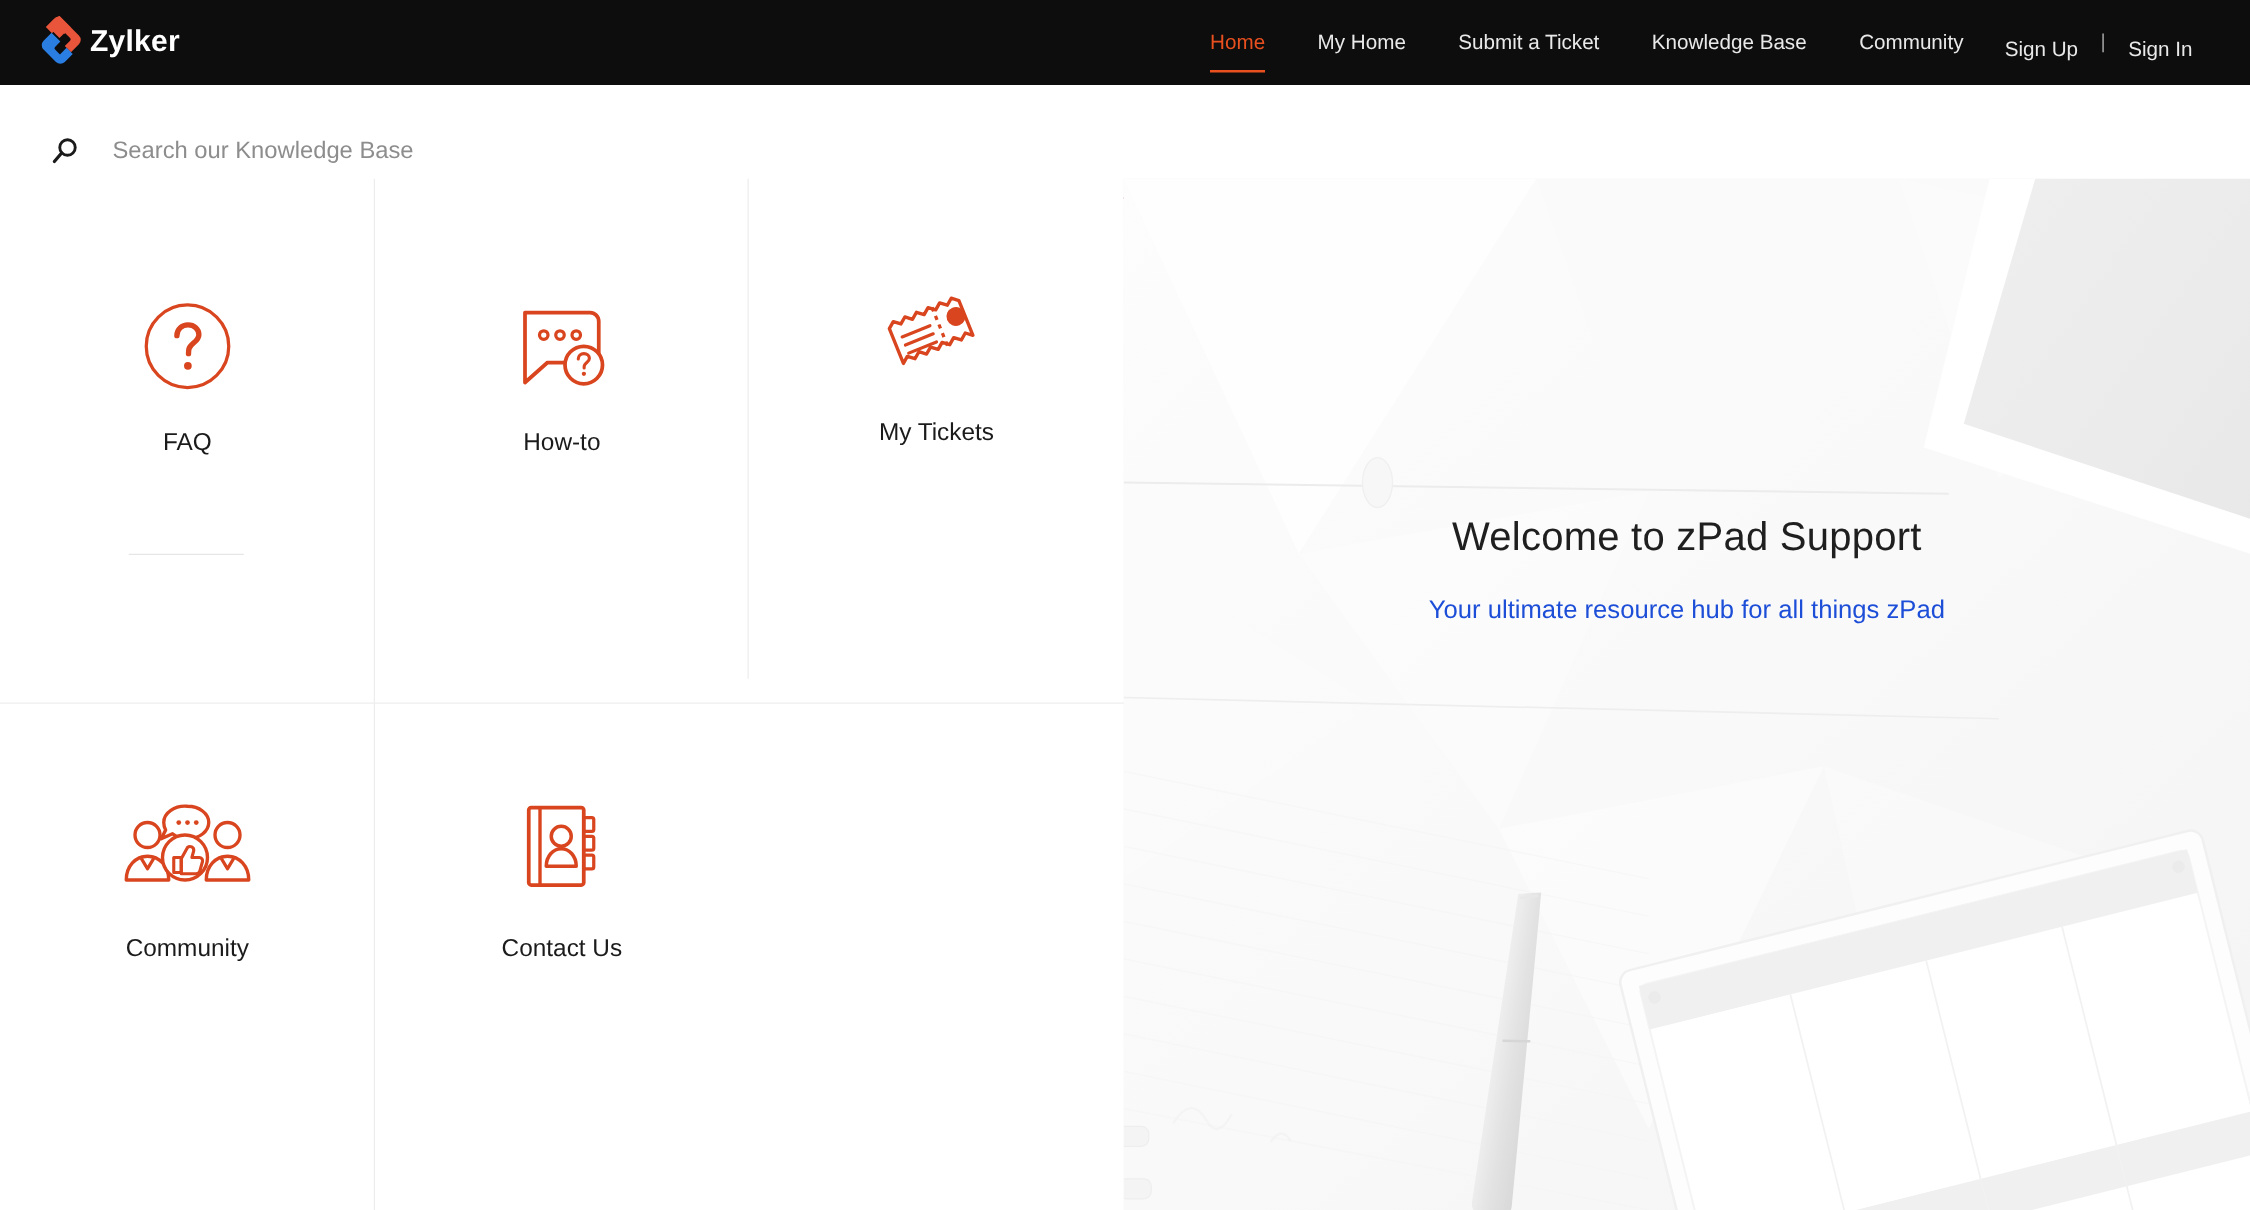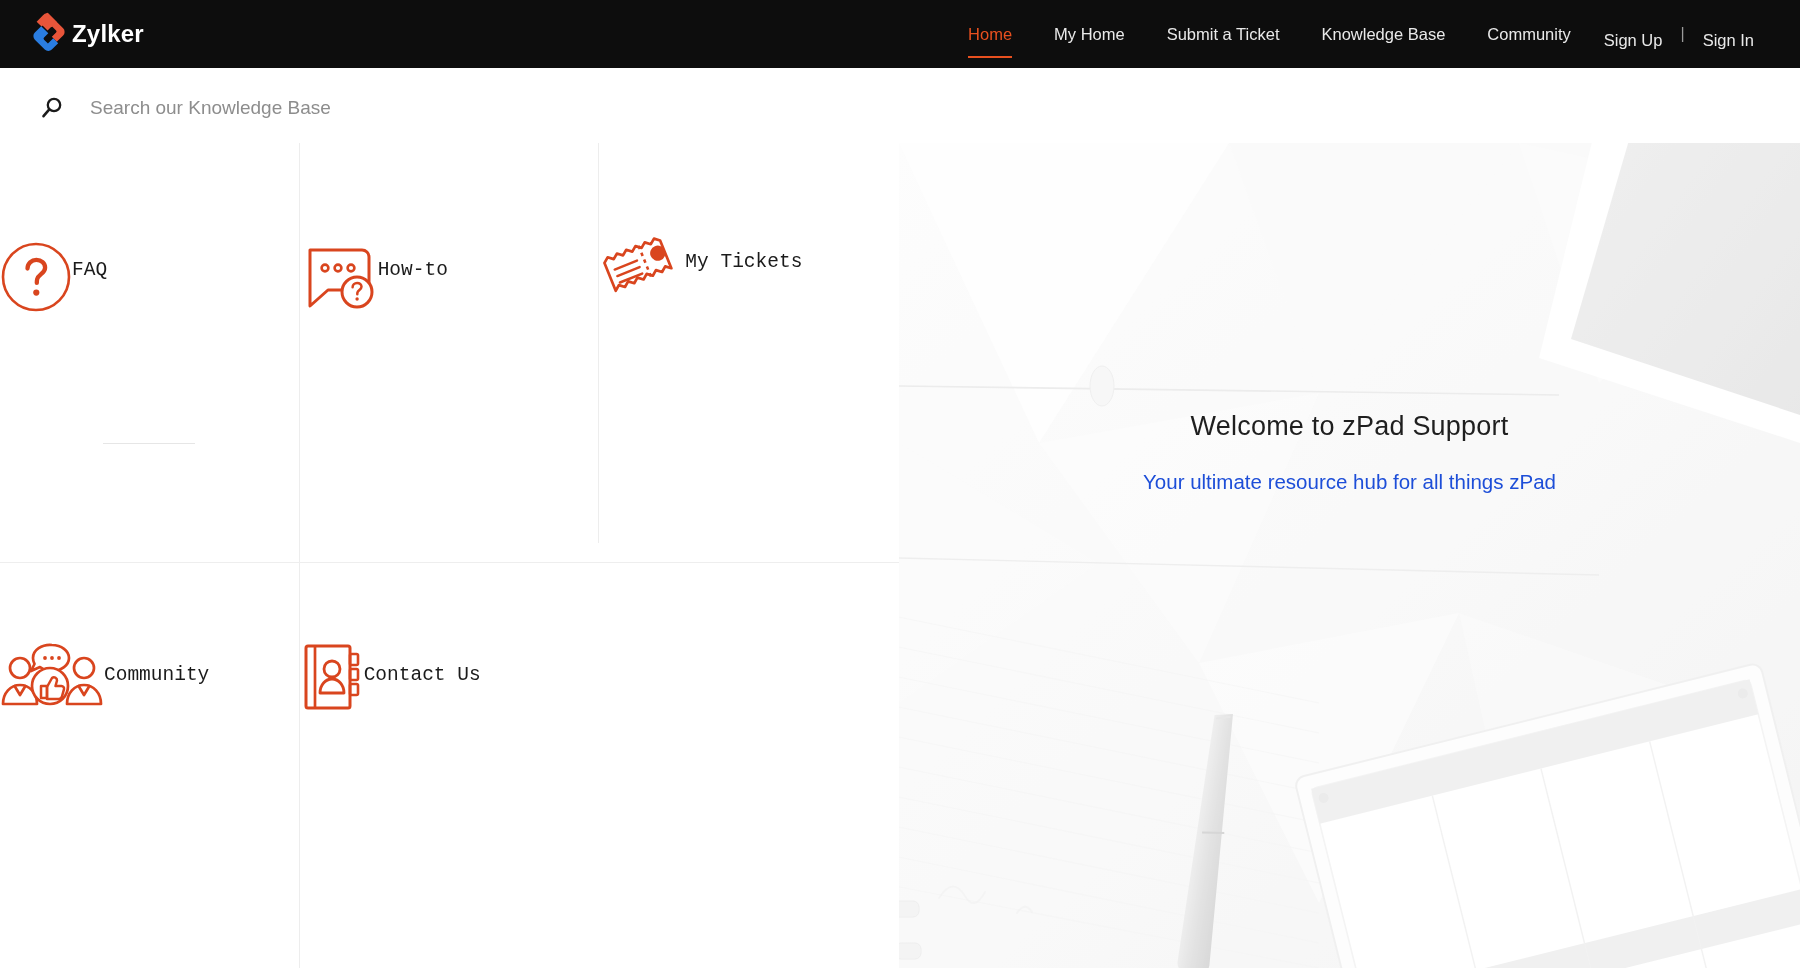--- a/index.html
+++ b/index.html
@@ -39,22 +39,22 @@
   .nav-item.active{ color:#e8501f; }
   .nav-item.active::after{
     content:""; position:absolute; left:21px; right:21px; bottom:18px;
     height:2px; background:#e8501f;
   }
   .nav-sep{ color:#9a9a9a; font-size:16px; padding:0 6px; }
   .nav-auth{ padding:0 12px;margin-top:12px; }
 
   
   .searchbar{
-    position:absolute; left:0; top:72px; width:1800px; height:75px;
-    background:#ffffff; border-bottom:4px solid #be185d;
+    position:absolute; left:0; top:84px; width:1800px; height:75px;
+    background:#ffffff; border-bottom:1px solid #be185d;
     display:flex; align-items:center;
   }
   .search-icon{ margin-left:40px; width:24px; height:24px; display:block; }
   .search-input{
     border:none; outline:none; background:transparent;
     margin-left:26px; width:700px;
     font-family:"Liberation Sans", sans-serif;
     font-size:19px; color:#333;
   }
   .search-input::placeholder{ color:#8d8d8d; }
@@ -66,24 +66,23 @@
   }
 
   .tiles{
     width:899px; height:825px; position:relative; background:#fff;
     display:grid;
     grid-template-columns:repeat(3, 1fr);
     grid-template-rows:repeat(2, 1fr);
   }
   .tile{
     position:relative;
-    display:flex; flex-direction:row; 
+    display:flex; flex-direction:column; align-items:center;
     cursor:pointer;
     padding-top:92px;
-    font-family:Liberation Mono, monospace;
   }
   .tile.r2{ padding-top:80px; }
   .tile-icon{
     height:84px; display:flex; align-items:center; justify-content:center;
   }
   .tile-label{
     margin-top:24px; font-size:19.5px; color:#1b1b1b;
   }
   .tile.r2 .tile-label{ margin-top:28px; }
 
@@ -106,21 +105,21 @@
   .hero{
     width:901px; height:825px; position:relative; overflow:hidden;
     background:#f2f2f2;
   }
   .hero-photo{ position:absolute; inset:0; }
   .hero-text{
     position:absolute; left:0; right:0; top:268px;
     text-align:center; z-index:5;
   }
   .hero-title{
-    font-size:27px; color:#1f1f1f; font-weight:normal; letter-spacing:.2px;
+    font-size:32px; color:#1f1f1f; font-weight:normal; letter-spacing:.2px;
   }
   .hero-sub{
     margin-top:28px; font-size:20.5px; color:#1d4ed8;
   }
 </style>
 </head>
 <body>
 
 <div class="topbar">
 

